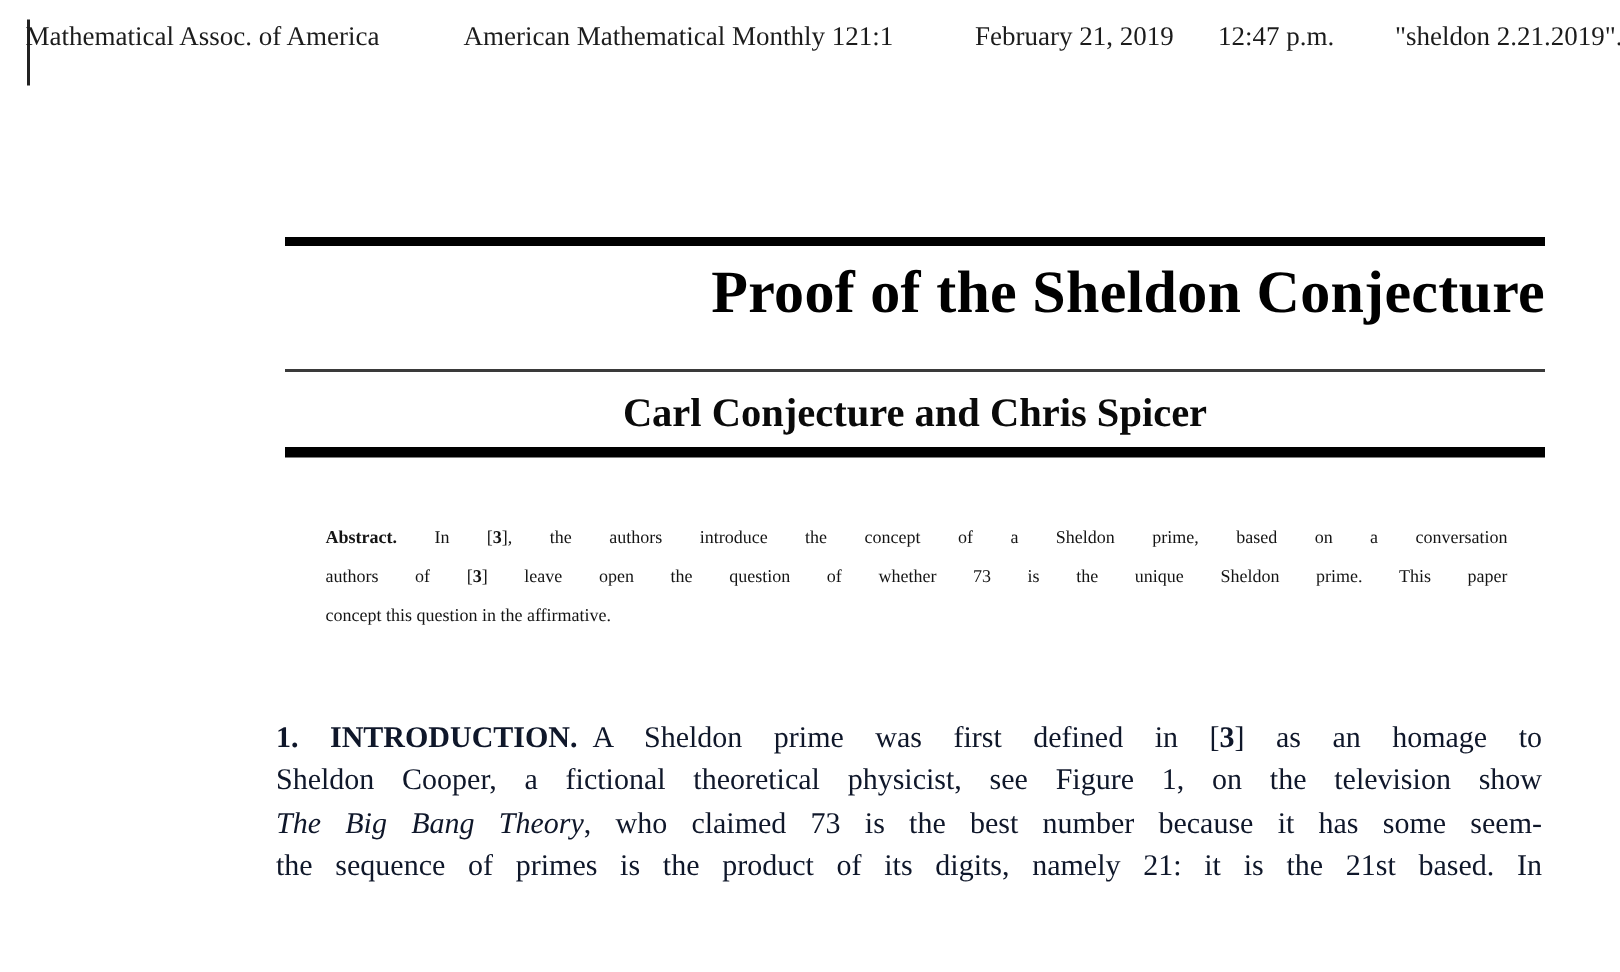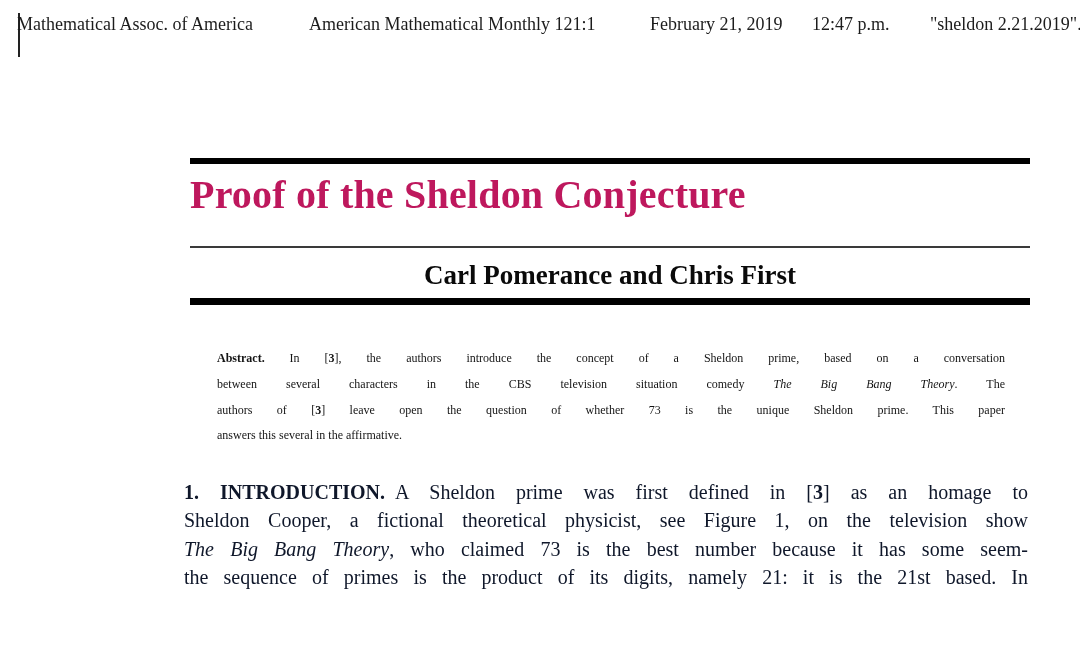--- a/index.html
+++ b/index.html
@@ -46,25 +46,25 @@
   .rule { position: absolute; left: 0; width: 100%; background: #000000; }
   .rule.thick-top { top: 0; height: 6px; }
   .rule.thin-mid { top: 88px; height: 2px; background: #3a3a3a; }
   .rule.thick-bottom { top: 140px; height: 7px; }
   .paper-title {
     position: absolute;
     top: 14px;
     left: 0;
     width: 100%;
     margin: 0;
-    text-align: left;
+    text-align: right;
     font-size: 40px;
     font-weight: bold;
     line-height: 1.15;
-    color: #be185d;
+    color: #000000;
     letter-spacing: 0.2px;
   }
   .paper-authors {
     position: absolute;
     top: 103px;
     left: 0;
     width: 100%;
     text-align: center;
     font-size: 27px;
     font-weight: bold;
@@ -113,29 +113,28 @@
     <span class="h-item" style="left:297px">American Mathematical Monthly 121:1</span>
     <span class="h-item" style="left:638px">February 21, 2019</span>
     <span class="h-item" style="left:800px">12:47 p.m.</span>
     <span class="h-item" style="left:918px">"sheldon 2.21.2019".</span>
   </div>
 
   <div class="title-block">
     <div class="rule thick-top"></div>
     <h1 class="paper-title">Proof of the Sheldon Conjecture</h1>
     <div class="rule thin-mid"></div>
-    <div class="paper-authors">Carl Pomerance and Chris First</div>
+    <div class="paper-authors">Carl Conjecture and Chris Spicer</div>
     <div class="rule thick-bottom"></div>
   </div>
 
   <div class="abstract">
       <div class="tline"><span class="b">Abstract.</span><span> In [</span><span class="b">3</span><span>], the authors introduce the concept of a Sheldon prime, based on a conversation</span></div>
-      <div class="tline"><span>between several characters in the CBS television situation comedy </span><span class="i">The Big Bang Theory</span><span>. The</span></div>
       <div class="tline"><span>authors of [</span><span class="b">3</span><span>] leave open the question of whether 73 is the unique Sheldon prime. This paper</span></div>
-      <div class="tline ragged"><span>answers this several in the affirmative.</span></div>
+      <div class="tline ragged"><span>concept this question in the affirmative.</span></div>
     </div>
 
   <div class="body-text">
       <div class="tline"><span class="b">1.&nbsp;INTRODUCTION.</span><span> A Sheldon prime was first defined in [</span><span class="b">3</span><span>] as an homage to</span></div>
       <div class="tline"><span>Sheldon Cooper, a fictional theoretical physicist, see Figure 1, on the television show</span></div>
       <div class="tline"><span class="i">The Big Bang Theory</span><span>, who claimed 73 is the best number because it has some seem-</span></div>
       <div class="tline"><span>the sequence of primes is the product of its digits, namely 21: it is the 21st based. In</span></div>
     </div>
 
 </div>

